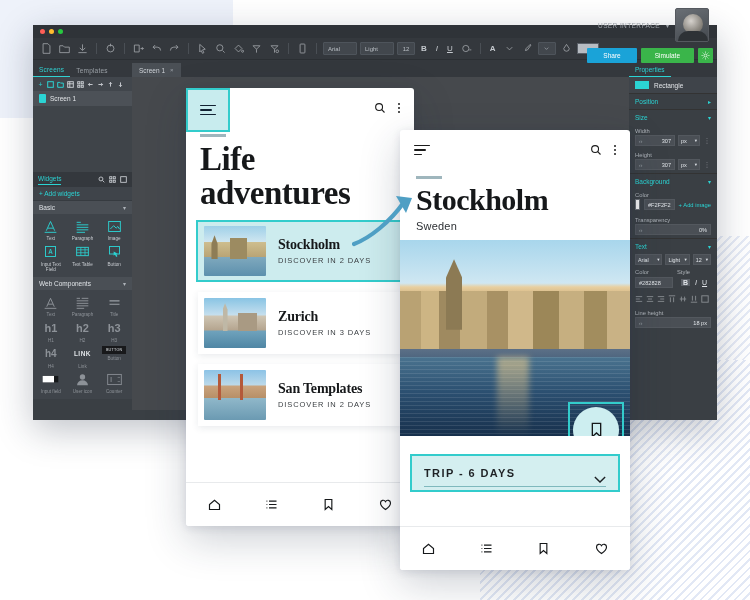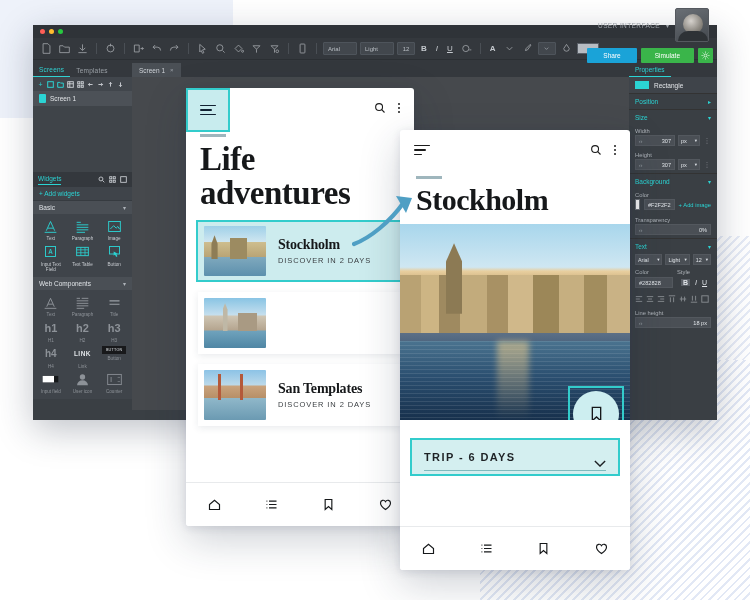--- a/index.html
+++ b/index.html
@@ -920,20 +920,24 @@
     <div class="dest-card selected">
       <span class="dest-thumb img-stockholm"></span>
       <span>
         <span class="dest-name" style="display:block">Stockholm</span>
         <span class="dest-meta" style="display:block">DISCOVER IN 2 DAYS</span>
       </span>
     </div>
 
     <div class="dest-card">
       <span class="dest-thumb img-zurich"></span>
+      <span>
+        <span class="dest-name" style="display:block">Zurich</span>
+        <span class="dest-meta" style="display:block">DISCOVER IN 3 DAYS</span>
+      </span>
     </div>
 
     <div class="dest-card">
       <span class="dest-thumb img-sanfrancisco"></span>
       <span>
         <span class="dest-name" style="display:block">San Templates</span>
         <span class="dest-meta" style="display:block">DISCOVER IN 2 DAYS</span>
       </span>
     </div>
 
@@ -985,20 +989,21 @@
           <i></i>
           <i></i>
           <i></i>
         </span>
     </span>
   </div>
 
   <div style="padding:0 16px 8px 16px">
     <div class="ph-title-rule"></div>
     <div class="ph-heading" id="detail-heading">Stockholm</div>
+    <div class="ph-sub" style="margin-top:4px">Sweden</div>
   </div>
 
   <div class="hero">
     <div class="skyline"></div>
     <div class="tower"></div>
     <div class="water"></div>
     <div class="glow"></div>
     <div class="bookmark-fab-wrap">
       <span class="bookmark-fab">
         <svg viewBox="0 0 18 20">

